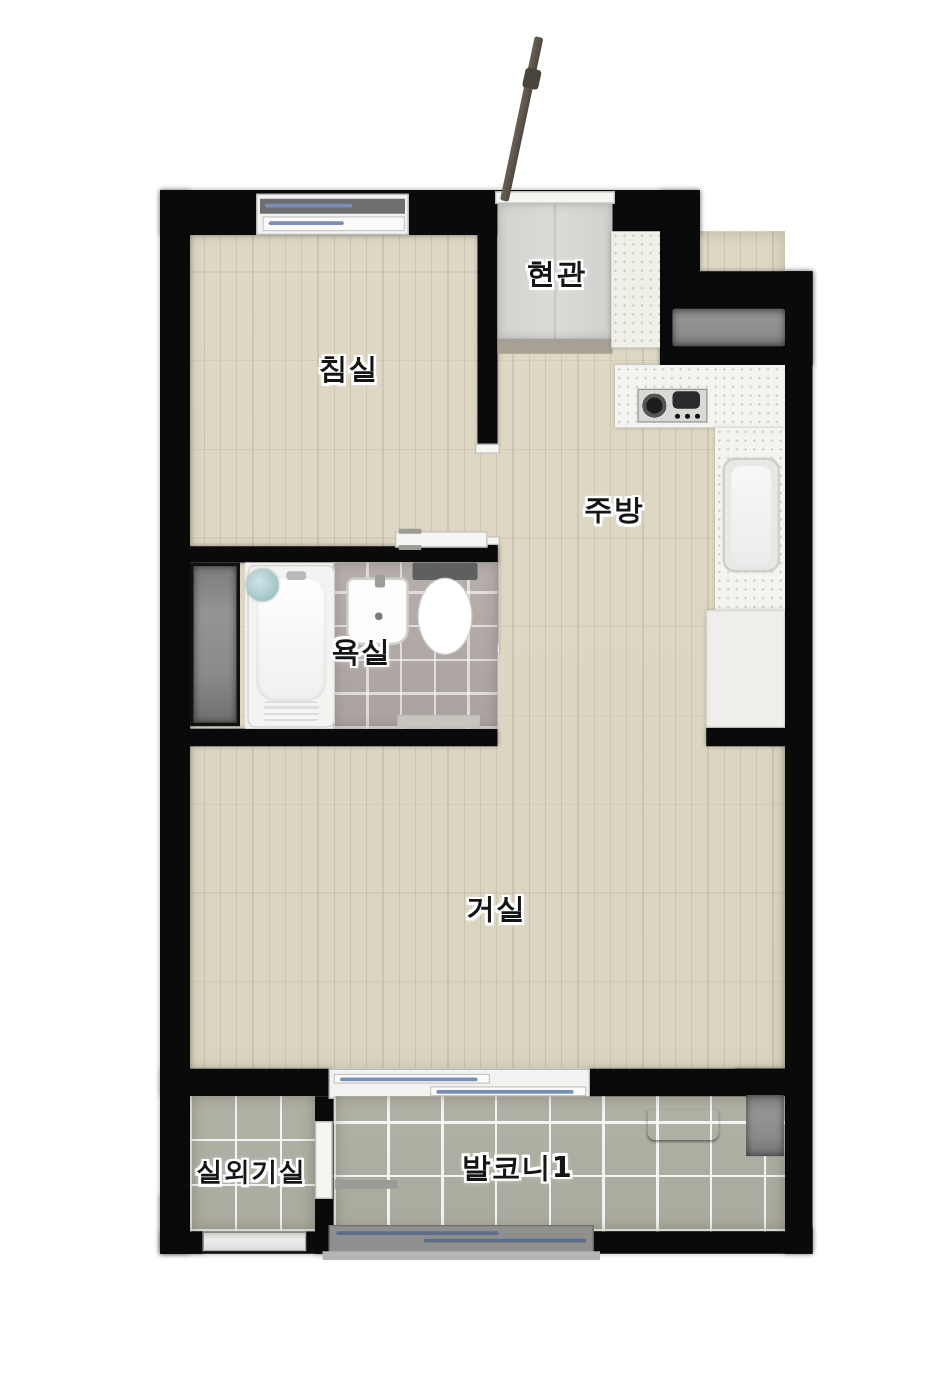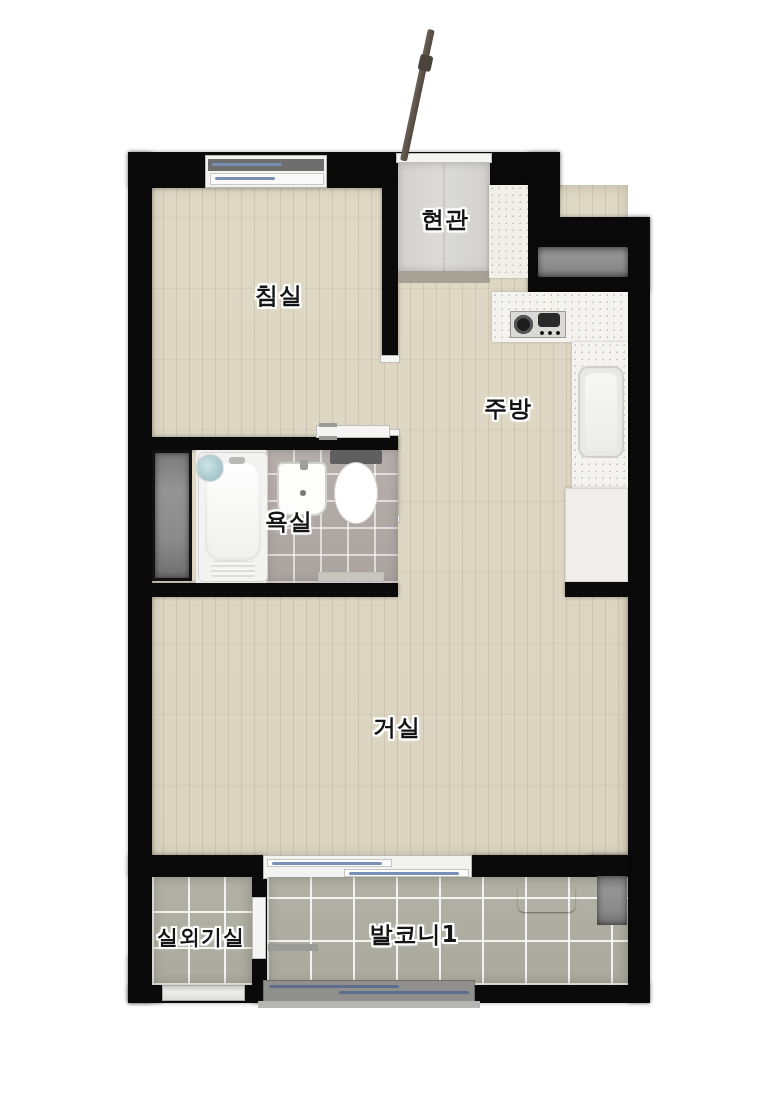--- a/index.html
+++ b/index.html
@@ -159,19 +159,19 @@
   <div class="abs" style="left:162px;top:985px;width:83px;height:16px;background:linear-gradient(#c9c9c7,#ececea 40%,#dededc);border:1px solid #a8a8a4;box-sizing:border-box;"></div>
 
   <div class="abs" style="left:263px;top:980px;width:212px;height:23px;background:#8f8f8d;border:1px solid #6f6f6d;box-sizing:border-box;">
     <div class="glassline" style="left:5px;top:4px;width:130px;background:#5f6d8c;"></div>
     <div class="glassline" style="left:75px;top:10px;width:130px;background:#5f6d8c;"></div>
   </div>
   <div class="abs" style="left:258px;top:1001px;width:222px;height:7px;background:#b5b5b3;"></div>
 
   <div class="room-label" style="left:279px;top:295px;">침실</div>
   <div class="room-label" style="left:445px;top:219px;">현관</div>
-  <div class="room-label" style="left:491px;top:408px;margin-left:17px;">주방</div>
+  <div class="room-label" style="left:491px;top:408px;">주방</div>
   <div class="room-label" style="left:289px;top:521px;">욕실</div>
   <div class="room-label" style="left:397px;top:727px;">거실</div>
   <div class="room-label" style="left:201px;top:937px;font-size:21px;">실외기실</div>
   <div class="room-label" style="left:414px;top:934px;">발코니1</div>
 
 </div>
 
 </body></html>

